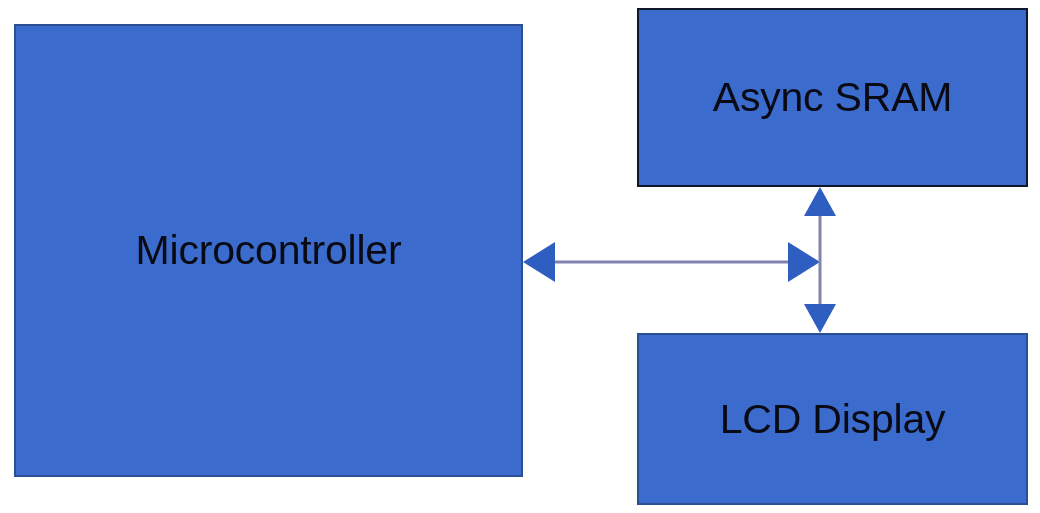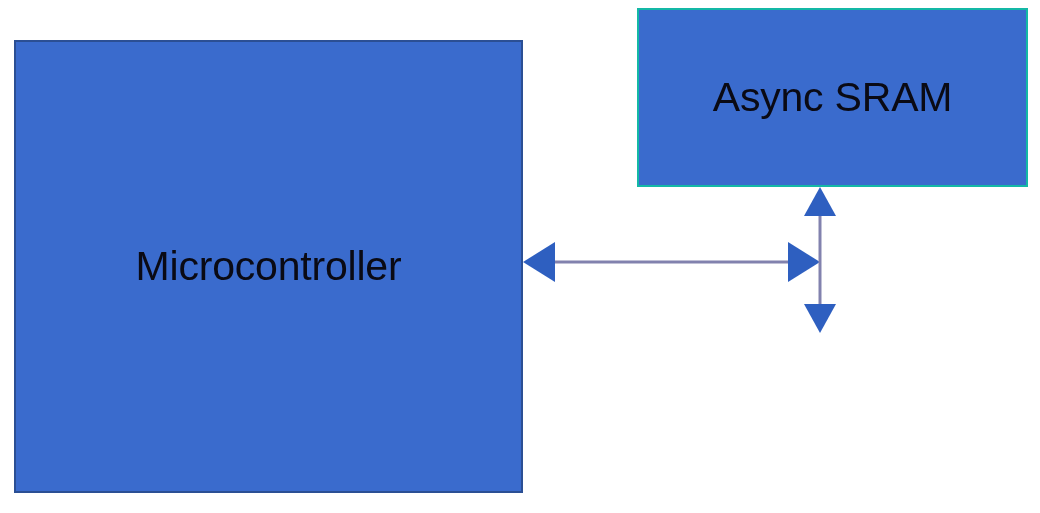--- a/index.html
+++ b/index.html
@@ -32,36 +32,36 @@
     user-select: none;
   }
   .block .line {
     display: block;
     white-space: nowrap;
   }
 
   
   #block-mcu {
     left: 14px;
-    top: 40px;
+    top: 24px;
     width: 509px;
     height: 453px;
     background: #3a6bcd;
     border: 2px solid #2b4f94;
     font-size: 41px;
   }
 
   
   #block-sram {
     left: 637px;
     top: 8px;
     width: 391px;
     height: 179px;
     background: #3a6bcd;
-    border: 2px solid #14b8a6;
+    border: 2px solid #0f172a;
     font-size: 41px;
   }
   #block-sram .line + .line {
     margin-top: 6px;
   }
 
   
   #block-lcd {
     left: 637px;
     top: 333px;
@@ -97,20 +97,23 @@
 <div id="canvas">
 
   <div class="block" id="block-mcu">
     <span class="line">Microcontroller</span>
   </div>
 
   <div class="block" id="block-sram">
     <span class="line">Async SRAM</span>
   </div>
 
+  <div class="block" id="block-lcd">
+    <span class="line">LCD Display</span>
+  </div>
 
   <svg id="connectors" viewBox="0 0 1040 513">
 
     <g>
       <line class="conn-line" x1="548" y1="262" x2="800" y2="262"></line>
       <polygon class="conn-head" points="523,262 555,242 555,282"></polygon>
       <polygon class="conn-head" points="820,262 788,242 788,282"></polygon>
     </g>
 
     <g>

